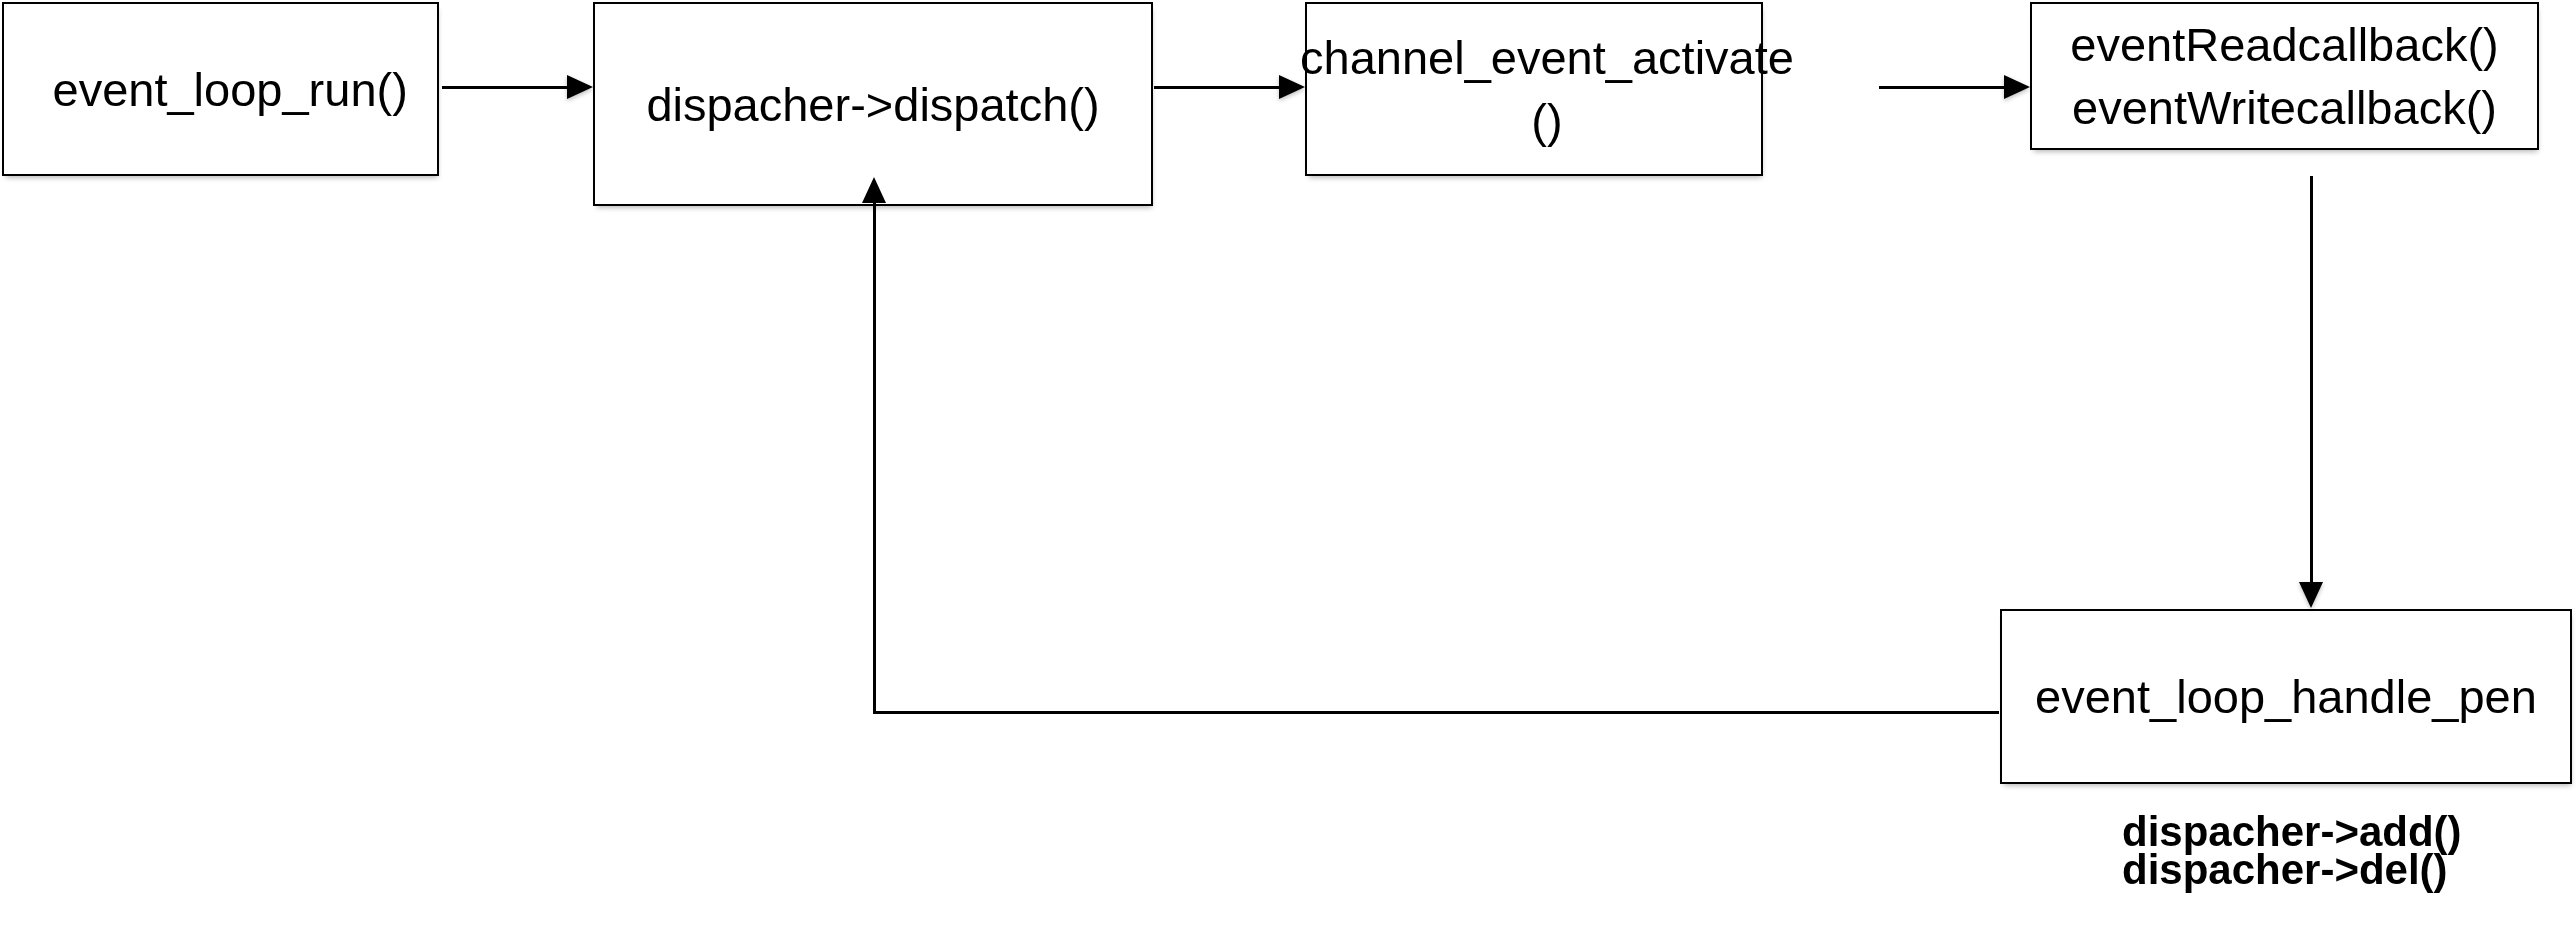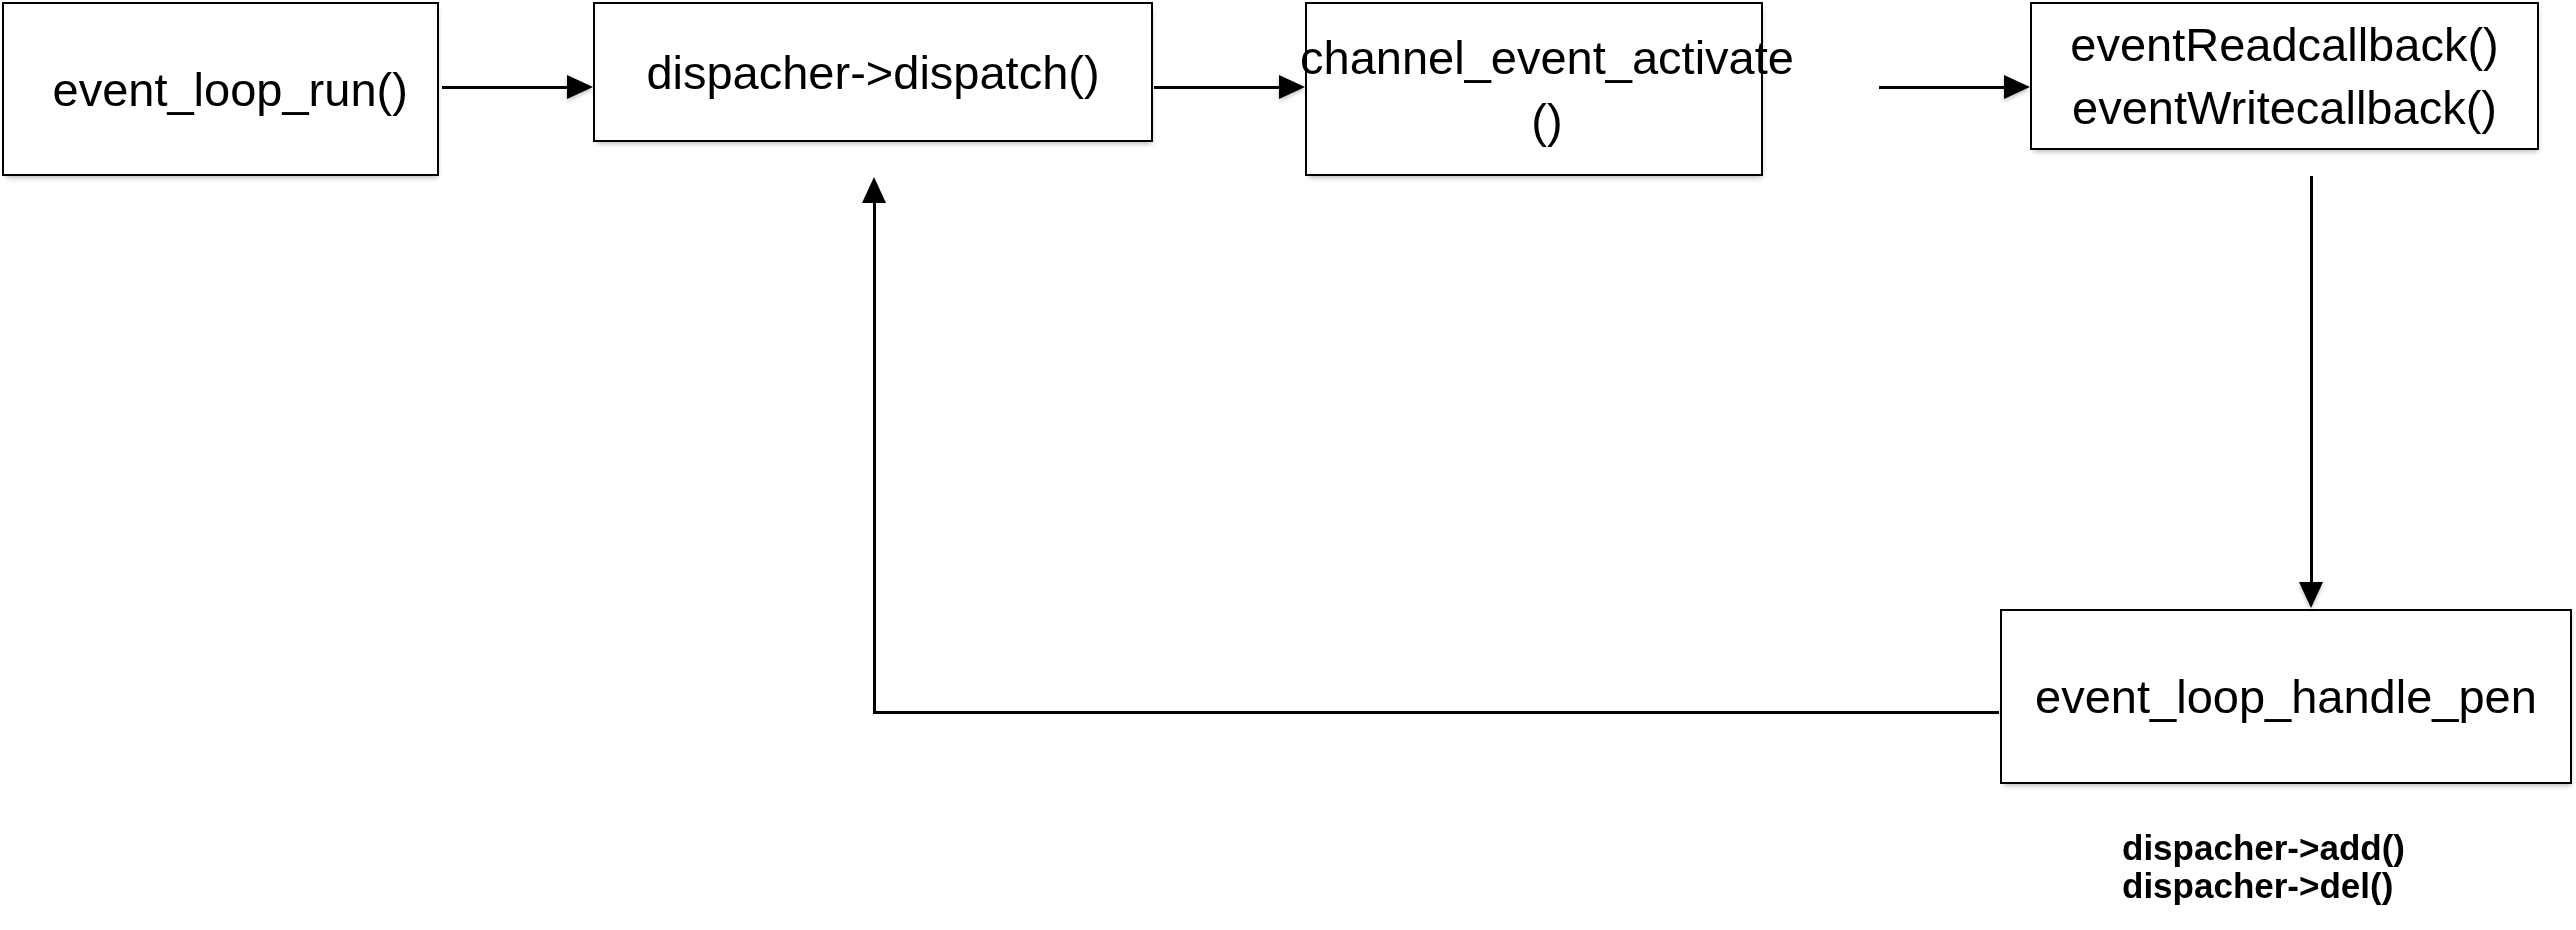--- a/index.html
+++ b/index.html
@@ -65,39 +65,38 @@
     width: 0; height: 0;
     border-left: 12.5px solid transparent;
     border-right: 12.5px solid transparent;
     border-top: 26.5px solid #000000;
     filter: drop-shadow(0 2.9px 2.2px rgba(0,0,0,0.25));
   }
   .annotation {
     position: absolute;
     left: 2122px;
     top: 813px;
-    font-size: 35px;
+    font-size: 42px;
     font-weight: bold;
     line-height: 38px;
     color: #000000;
     white-space: nowrap;
-    margin-top: 16px;
   }
   .annotation .aline { display: block; }
 </style>
 </head>
 <body>
 
 <div class="canvas">
 
   <div class="node" style="left:2.2px; top:2.2px; width:437px; height:174px;padding-left:19px;">
     <span class="tline">event_loop_run()</span>
   </div>
 
-  <div class="node" style="left:593px; top:2.2px; width:560px; height:140px;">
+  <div class="node" style="left:593px; top:2.2px; width:560px; height:204px;">
     <span class="tline">dispacher-&gt;dispatch()</span>
   </div>
 
   <div class="node" style="left:1305px; top:2.2px; width:458px; height:174px;padding-left:26px;">
     <span class="tline">channel_event_activate</span>
     <span class="tline">()</span>
   </div>
 
   <div class="node" style="left:2030px; top:2.2px; width:509px; height:148px;">
     <span class="tline">eventReadcallback()</span>

